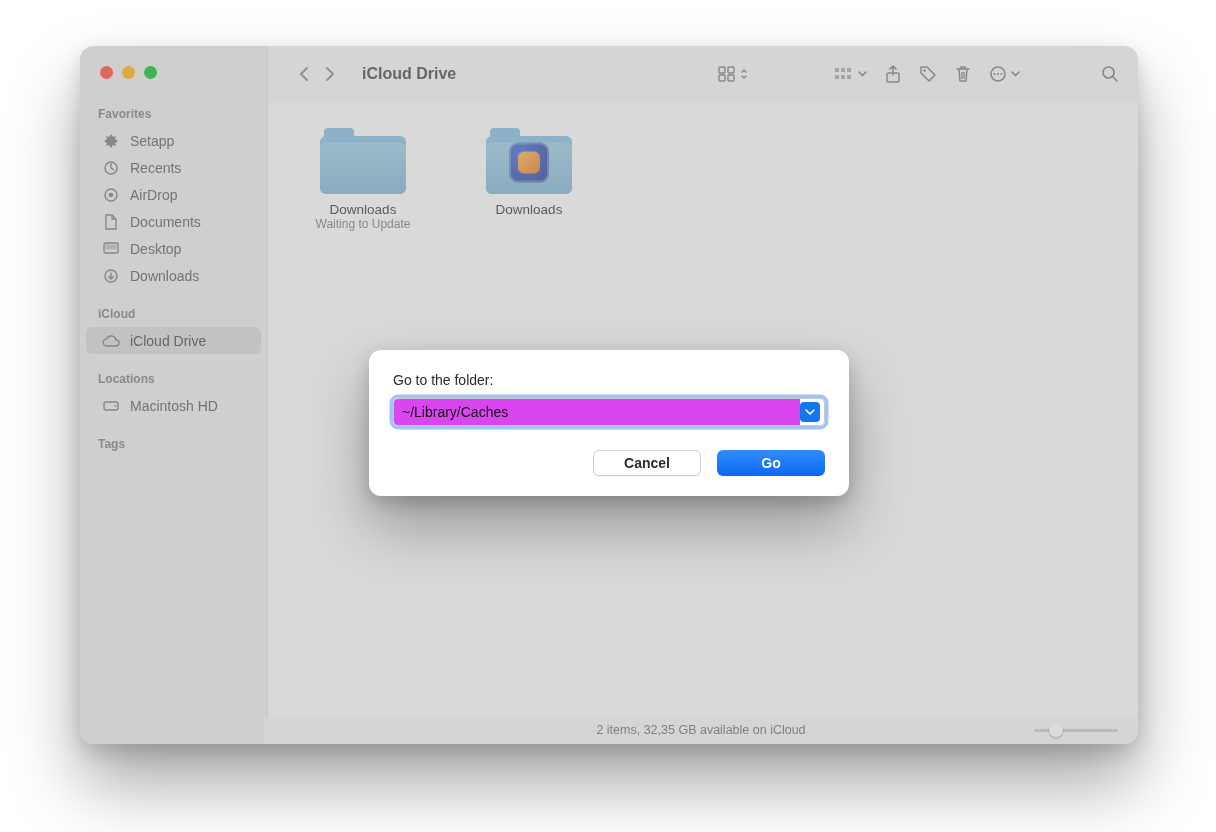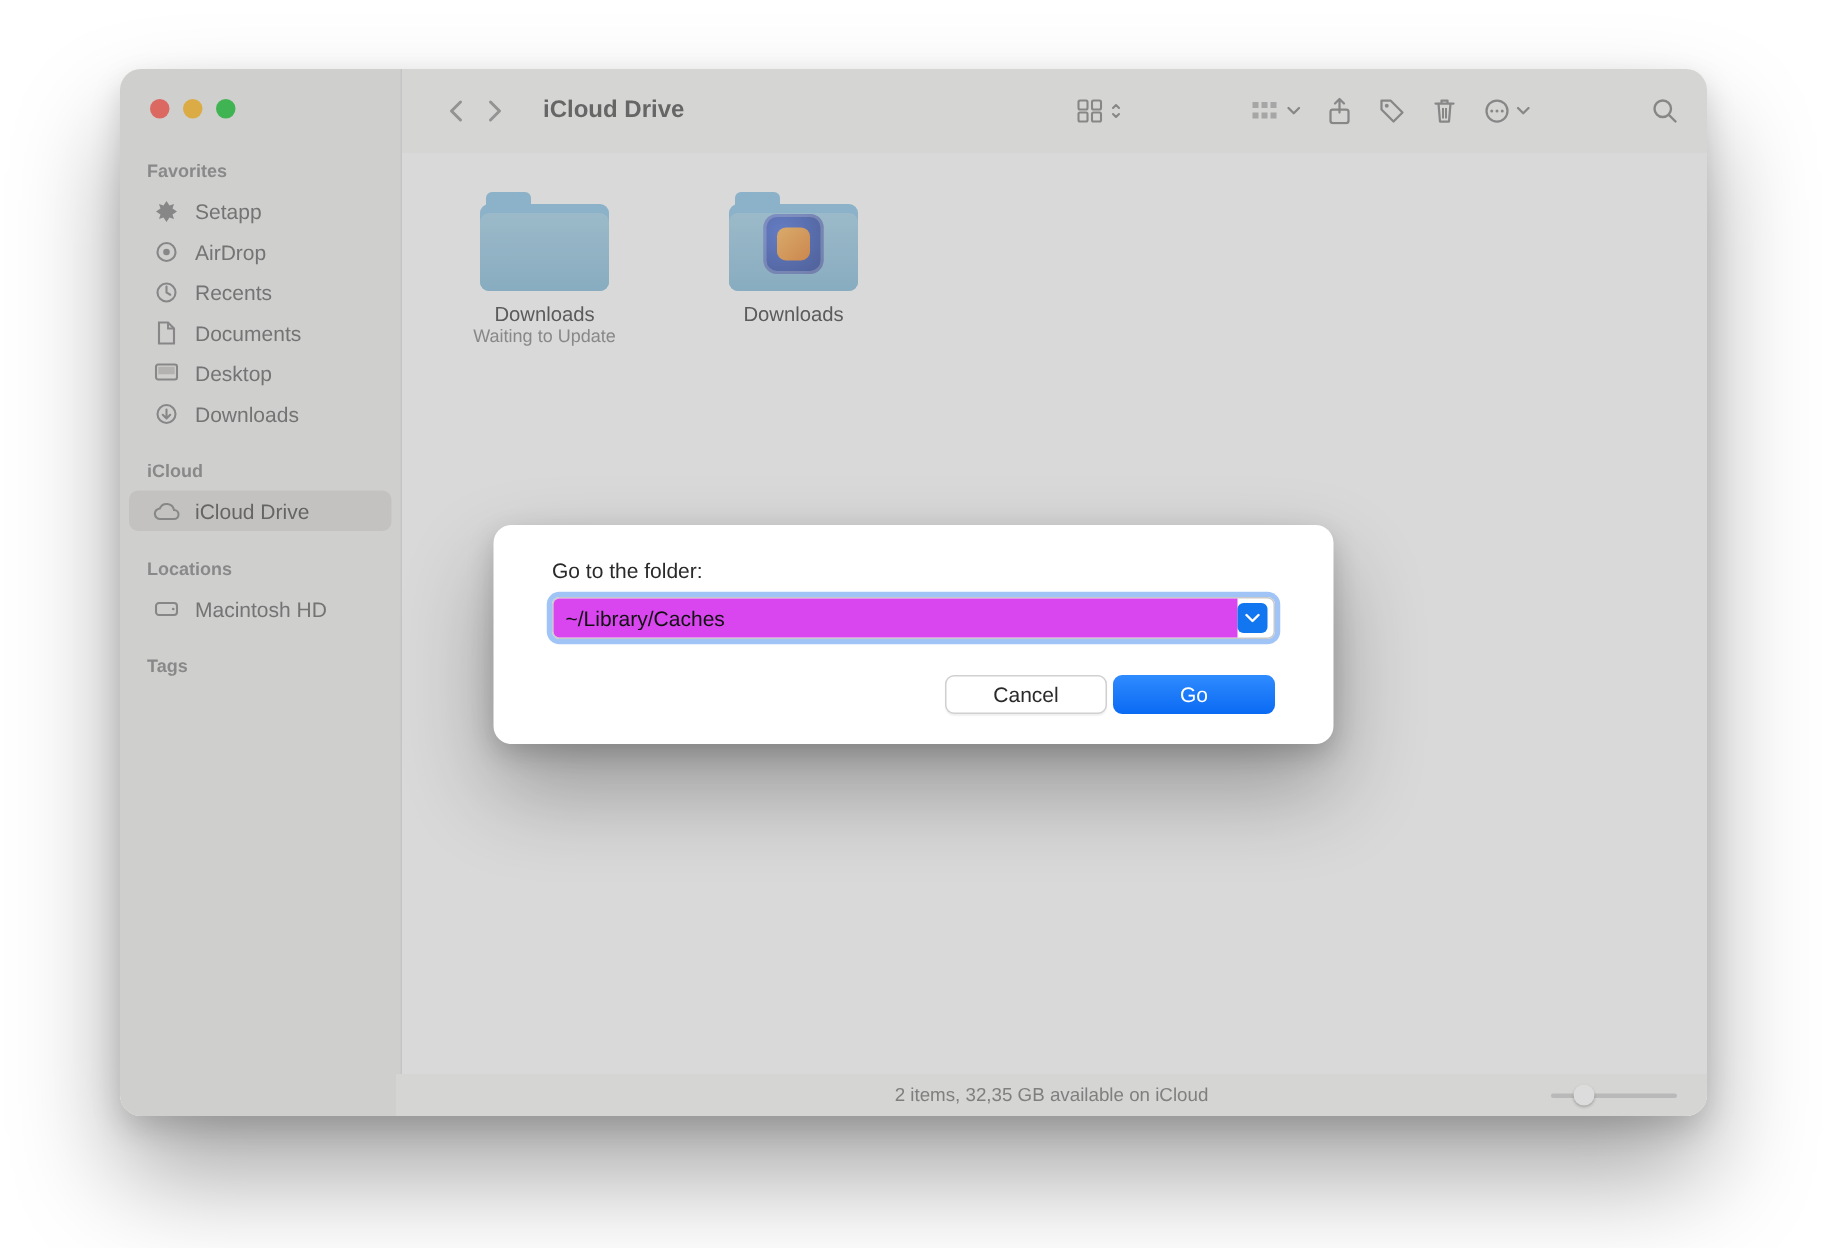--- a/index.html
+++ b/index.html
@@ -64,41 +64,41 @@
     position:absolute; left:184px; right:0; bottom:0; height:28px;
     background:#f6f5f3; display:flex; align-items:center; justify-content:center;
     font-size:12.5px; color:#7f7f7f;
   }
   .zoom-slider{ position:absolute; right:20px; bottom:6px; width:84px; height:16px; display:flex; align-items:center;}
   .zoom-track{ flex:1; height:3px; background:#cfcfcf; border-radius:2px; position:relative;}
   .zoom-thumb{ position:absolute; left:26%; top:50%; transform:translate(-50%,-50%); width:14px; height:14px; background:#fff; border-radius:50%; box-shadow:0 1px 2px rgba(0,0,0,0.3);}
   
   .modal {
     position:absolute; z-index:40; left:50%; top:304px; transform:translateX(-50%);
-    width:560px; background:#fff; border-radius:12px;
+    width:480px; background:#fff; border-radius:12px;
     box-shadow:0 30px 60px rgba(0,0,0,0.30), 0 6px 18px rgba(0,0,0,0.18);
-    padding:22px 39px 20px;
+    padding:22px 24px 20px;
   }
   .modal-label{font-size:14px; color:#2a2a2a; margin-bottom:10px;}
   .combo-wrap{
     position:relative; border:1px solid #c9c9c9; border-radius:5px; height:28px;
     box-shadow:0 0 0 3.5px rgba(84,148,238,0.55);
     display:flex; align-items:center;
   }
   .combo-input{
     flex:1; border:none; outline:none; font-size:14px; padding:0 8px; height:100%;
     background:#d946ef; color:#111; border-radius:4px 0 0 4px;
     font-family:inherit;
   }
   .combo-input::selection{background:#b7d4f4;}
   .combo-btn{
     width:20px; height:20px; margin-right:4px; border-radius:4px;
     background:#1176ef; display:flex; align-items:center; justify-content:center; color:#fff;
   }
-  .modal-actions{ display:flex; gap:4px; justify-content:flex-end; margin-top:24px;}
+  .modal-actions{ display:flex; gap:16px; justify-content:flex-end; margin-top:24px;font-weight:bold;}
   .btn{ min-width:108px; height:26px; border-radius:6px; font-size:14px; display:flex; align-items:center; justify-content:center; cursor:default;}
   .btn-cancel{ background:#fff; border:1px solid #d0d0d0; color:#2a2a2a; box-shadow:0 1px 1px rgba(0,0,0,0.06);}
   .btn-go{ background:linear-gradient(#2f8bff,#0a6af3); color:#fff; border:none;}
   svg{display:block;}
 </style>
 </head>
 <body>
 
 <div class="stage">
   <div class="window">
@@ -116,33 +116,33 @@
             <svg width="16" height="16" viewBox="0 0 16 16">
               <path fill="currentColor" d="M8 1l2 3 3-1-1 3 3 2-3 2 1 3-3-1-2 3-2-3-3 1 1-3-3-2 3-2-1-3 3 1z"></path>
             </svg>
           </span>
         <span>Setapp</span>
       </div>
       <div class="side-item">
         <span class="ic">
             <svg width="16" height="16" viewBox="0 0 16 16">
               <circle cx="8" cy="8" r="6" fill="none" stroke="currentColor" stroke-width="1.4"></circle>
-              <circle cx="8" cy="8" r="2.2" fill="currentColor"></circle>
-            </svg>
-          </span>
-        <span>AirDrop</span>
+              <path d="M8 4v4l2.5 1.5" fill="none" stroke="currentColor" stroke-width="1.4" stroke-linecap="round"></path>
+            </svg>
+          </span>
+        <span>Recents</span>
       </div>
       <div class="side-item">
         <span class="ic">
             <svg width="16" height="16" viewBox="0 0 16 16">
               <circle cx="8" cy="8" r="6" fill="none" stroke="currentColor" stroke-width="1.4"></circle>
-              <path d="M8 4v4l2.5 1.5" fill="none" stroke="currentColor" stroke-width="1.4" stroke-linecap="round"></path>
-            </svg>
-          </span>
-        <span>Recents</span>
+              <circle cx="8" cy="8" r="2.2" fill="currentColor"></circle>
+            </svg>
+          </span>
+        <span>AirDrop</span>
       </div>
       <div class="side-item">
         <span class="ic">
             <svg width="14" height="16" viewBox="0 0 14 16">
               <path fill="none" stroke="currentColor" stroke-width="1.4" d="M2 1h6l4 4v10H2z"></path>
               <path fill="none" stroke="currentColor" stroke-width="1.3" d="M8 1v4h4"></path>
             </svg>
           </span>
         <span>Documents</span>
       </div>

